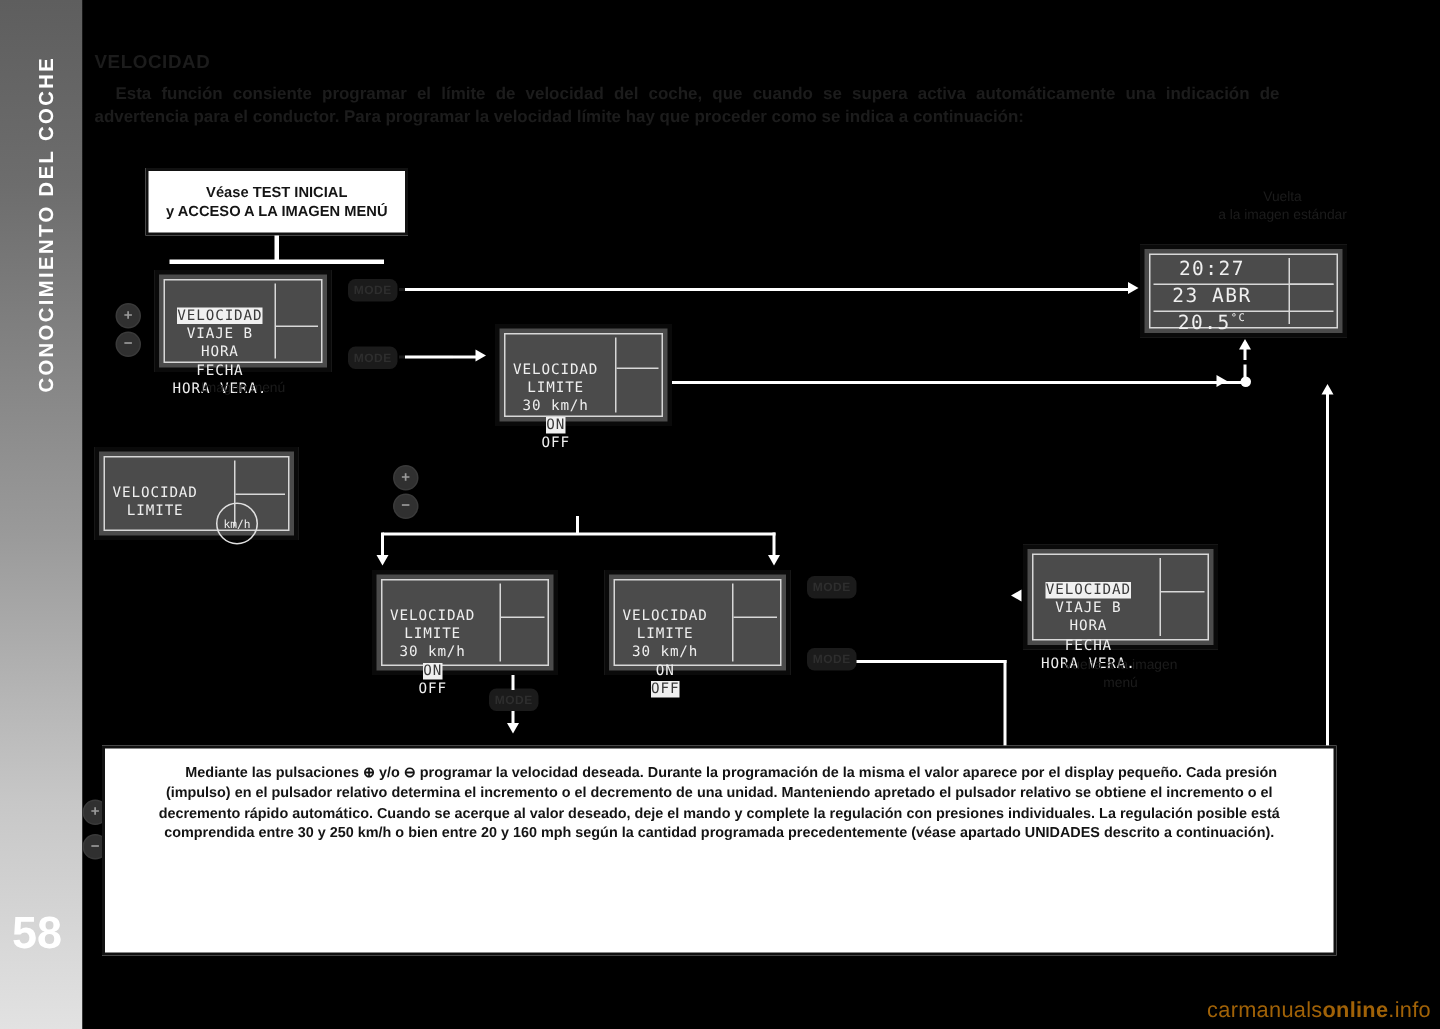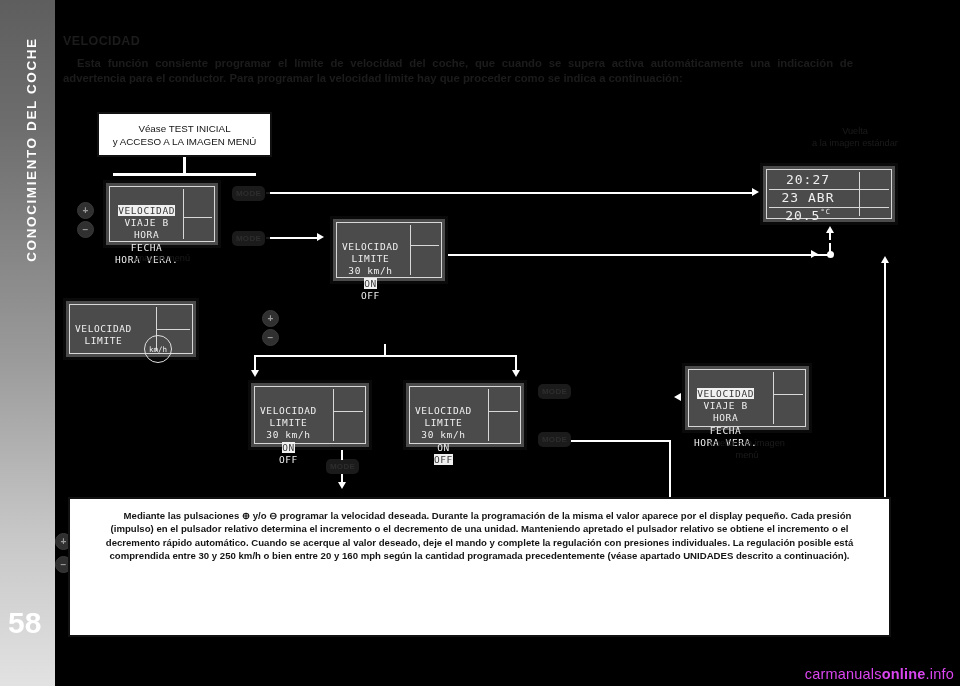--- a/index.html
+++ b/index.html
@@ -64,21 +64,21 @@
 
   
   .wbox{
     position:absolute;
     background:#ffffff;
     border:2px solid #111;
     box-sizing:border-box;
     color:#141414;
     display:flex;align-items:center;justify-content:center;
     text-align:center;
-    font-weight:normal;
+    font-weight:bold;
   }
 
   
   .lcd{
     position:absolute;
     background:#4b4b4b;
     border:3px solid #0a0a0a;
     box-sizing:border-box;
     padding:3px;
   }
@@ -194,21 +194,21 @@
     color:#141414;
     font-size:9.6px;font-weight:bold;line-height:13.4px;
     text-align:center;
     text-indent:16px;
   }
 
   
   #watermark{
     position:absolute;right:6px;bottom:4px;
     font-size:14.5px;
-    color:#d946ef;
+    color:#a16207;
     letter-spacing:.2px;
     font-family:"Liberation Sans",sans-serif;
   }
   #watermark b{font-weight:bold;}
 </style>
 </head>
 <body>
 
 <div id="page">
 

